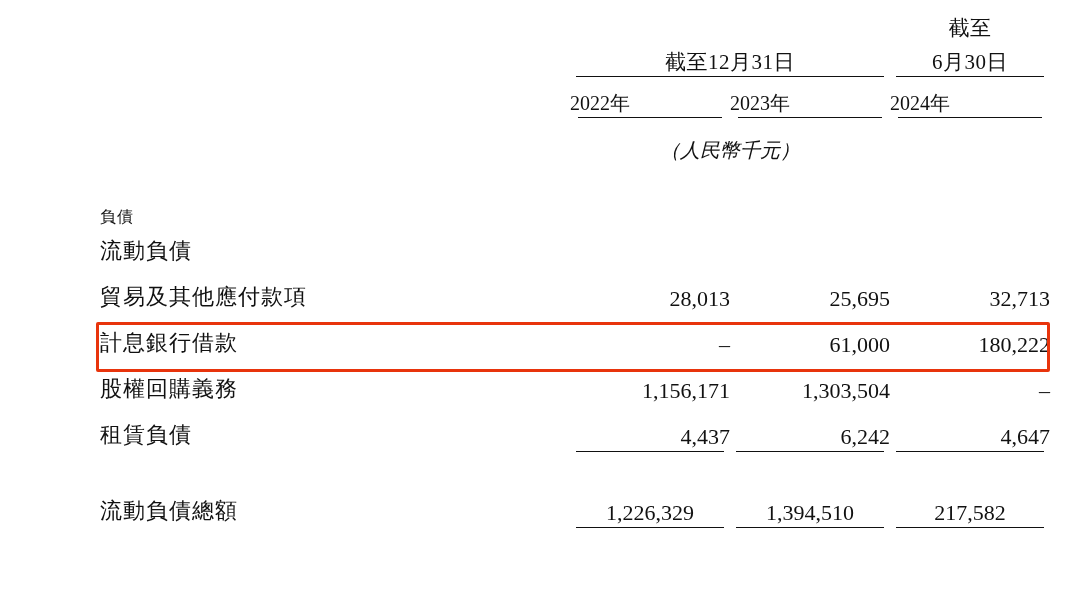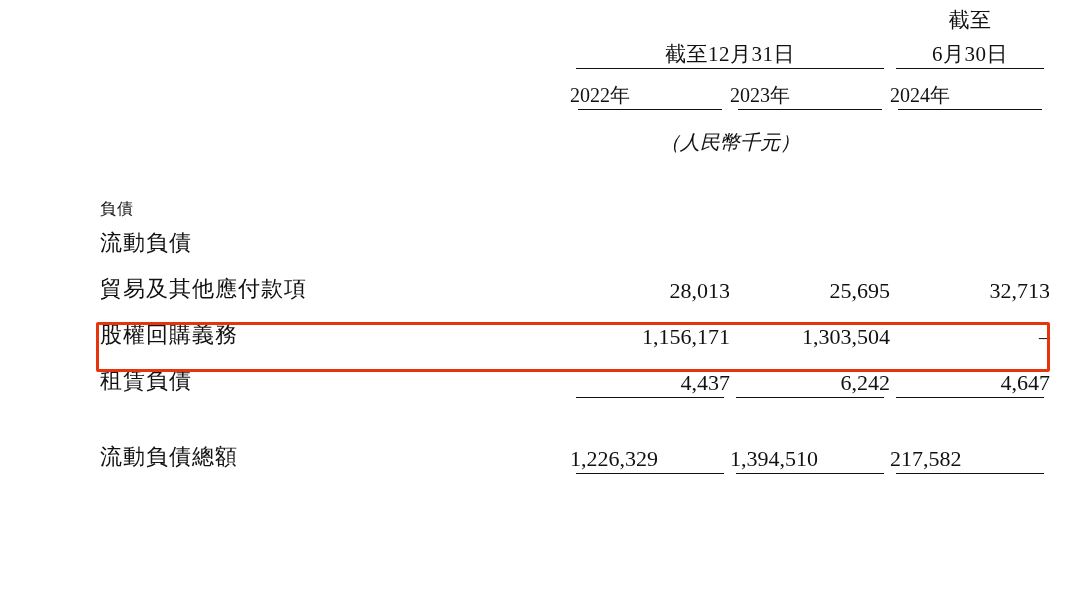--- a/index.html
+++ b/index.html
@@ -17,21 +17,21 @@
   .page {
     position: relative;
     width: 1080px;
     height: 596px;
     background: #ffffff;
   }
 
   table.fin {
     position: absolute;
     left: 100px;
-    top: 4px;
+    top: 12px;
     width: 950px;
     border-collapse: collapse;
     table-layout: fixed;
   }
   table.fin td, table.fin th {
     padding: 0;
     vertical-align: bottom;
     font-weight: normal;
   }
 
@@ -113,21 +113,21 @@
     font-size: 22px;
     font-weight: bold;
     letter-spacing: 1px;
     height: 52px;
     padding-left: 6px;
     padding-top: 14px;
   }
   .total-num {
     font-size: 22px;
     font-weight: bold;
-    text-align: left;
+    text-align: center;
     padding-right: 10px;
     height: 52px;
     padding-top: 14px;
   }
   .spacer-row td { height: 22px; }
   .subtotal-rule-cell { height: 2px; padding: 0; }
   .subtotal-rule { height: 1px; background: #111111; margin: 0 6px; }
 
   
   .highlight-box {
@@ -226,20 +226,26 @@
         <td></td>
       </tr>
 
       <tr>
         <td class="row-label">貿易及其他應付款項</td>
         <td class="row-num">28,013</td>
         <td class="row-num">25,695</td>
         <td class="row-num">32,713</td>
       </tr>
 
+      <tr>
+        <td class="row-label">計息銀行借款</td>
+        <td class="row-num">–</td>
+        <td class="row-num">61,000</td>
+        <td class="row-num">180,222</td>
+      </tr>
 
 
       <tr>
         <td class="row-label">股權回購義務</td>
         <td class="row-num">1,156,171</td>
         <td class="row-num">1,303,504</td>
         <td class="row-num">–</td>
       </tr>
 
       <tr>

